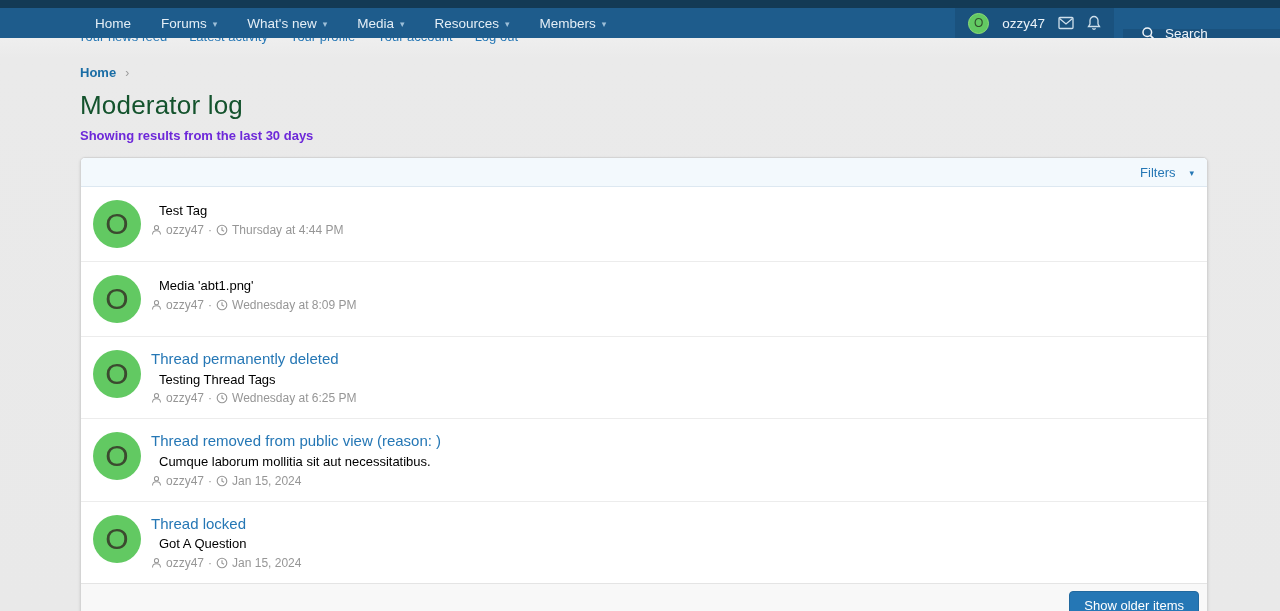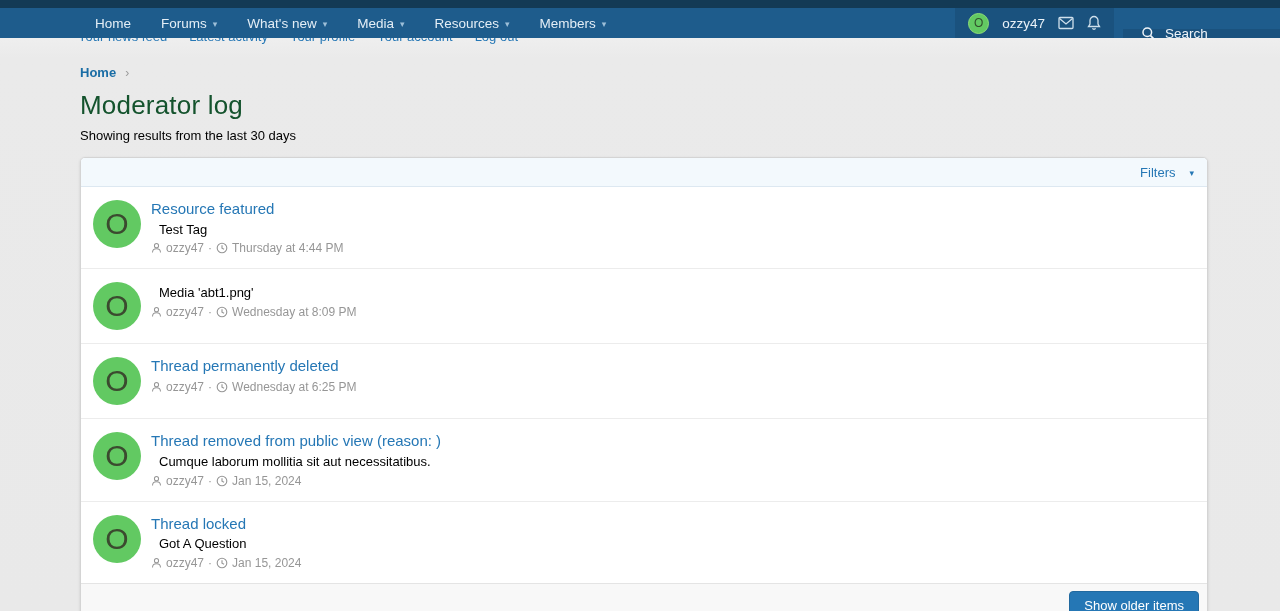--- a/index.html
+++ b/index.html
@@ -50,21 +50,21 @@
     display: flex; gap: 22px;
   }
   .hidden-links a { color: #2577b5; font-size: 13px; text-decoration: none; cursor: pointer; }
 
   
   .page { position: absolute; top: 38px; left: 0; right: 0; padding: 0 72px 0 80px; }
   .breadcrumb { margin-top: 27px; display: flex; align-items: center; gap: 9px; }
   .breadcrumb-home { color: #1a6da5; font-size: 13px; font-weight: bold; text-decoration: none; cursor: pointer; }
   .breadcrumb-sep { color: #9a9a9a; font-size: 12px; }
   .page-title { margin-top: 10px; font-size: 26px; font-weight: 400; color: #14532d; letter-spacing: 0.2px; }
-  .page-subtitle { margin-top: 7px; font-size: 13px; color: #000000; }
+  .page-subtitle { margin-top: 7px; font-size: 13px; color: #6d28d9; font-weight: bold; }
 
   
   .card {
     margin-top: 14px; background: #ffffff;
     border: 1px solid #d4d4d4; border-radius: 5px;
     box-shadow: 0 1px 3px rgba(0,0,0,0.12);
     overflow: hidden;
   }
   .filter-bar {
     height: 29px; background: #f3f9fd; border-bottom: 1px solid #dde8f1;
@@ -204,21 +204,20 @@
         <span class="filters-arrow">▾</span>
       </span>
     </div>
 
     <div id="log-list">
   <div class="log-item">
     <div class="avatar">
       <span class="avatar-letter">O</span>
     </div>
     <div class="log-item-content">
-      <a class="log-title">Resource featured</a>
       <div class="log-detail">Test Tag</div>
       <div class="log-meta">
         <span class="meta-icon">
           <svg width="11" height="12" viewBox="0 0 16 16">
                   <circle cx="8" cy="4.6" r="3" fill="none" stroke="#969696" stroke-width="1.5"></circle>
                   <path d="M2.2 14.5c0-3.4 2.6-5.4 5.8-5.4s5.8 2 5.8 5.4" fill="none" stroke="#969696" stroke-width="1.5"></path>
                 </svg>
         </span>
         <a class="meta-user">ozzy47</a>
         <span class="meta-sep">·</span>
@@ -258,20 +257,21 @@
       </div>
     </div>
   </div>
 
   <div class="log-item">
     <div class="avatar">
       <span class="avatar-letter">O</span>
     </div>
     <div class="log-item-content">
       <a class="log-title">Thread permanently deleted</a>
+      <div class="log-detail">Testing Thread Tags</div>
       <div class="log-meta">
         <span class="meta-icon">
           <svg width="11" height="12" viewBox="0 0 16 16">
                   <circle cx="8" cy="4.6" r="3" fill="none" stroke="#969696" stroke-width="1.5"></circle>
                   <path d="M2.2 14.5c0-3.4 2.6-5.4 5.8-5.4s5.8 2 5.8 5.4" fill="none" stroke="#969696" stroke-width="1.5"></path>
                 </svg>
         </span>
         <a class="meta-user">ozzy47</a>
         <span class="meta-sep">·</span>
         <span class="meta-icon">

